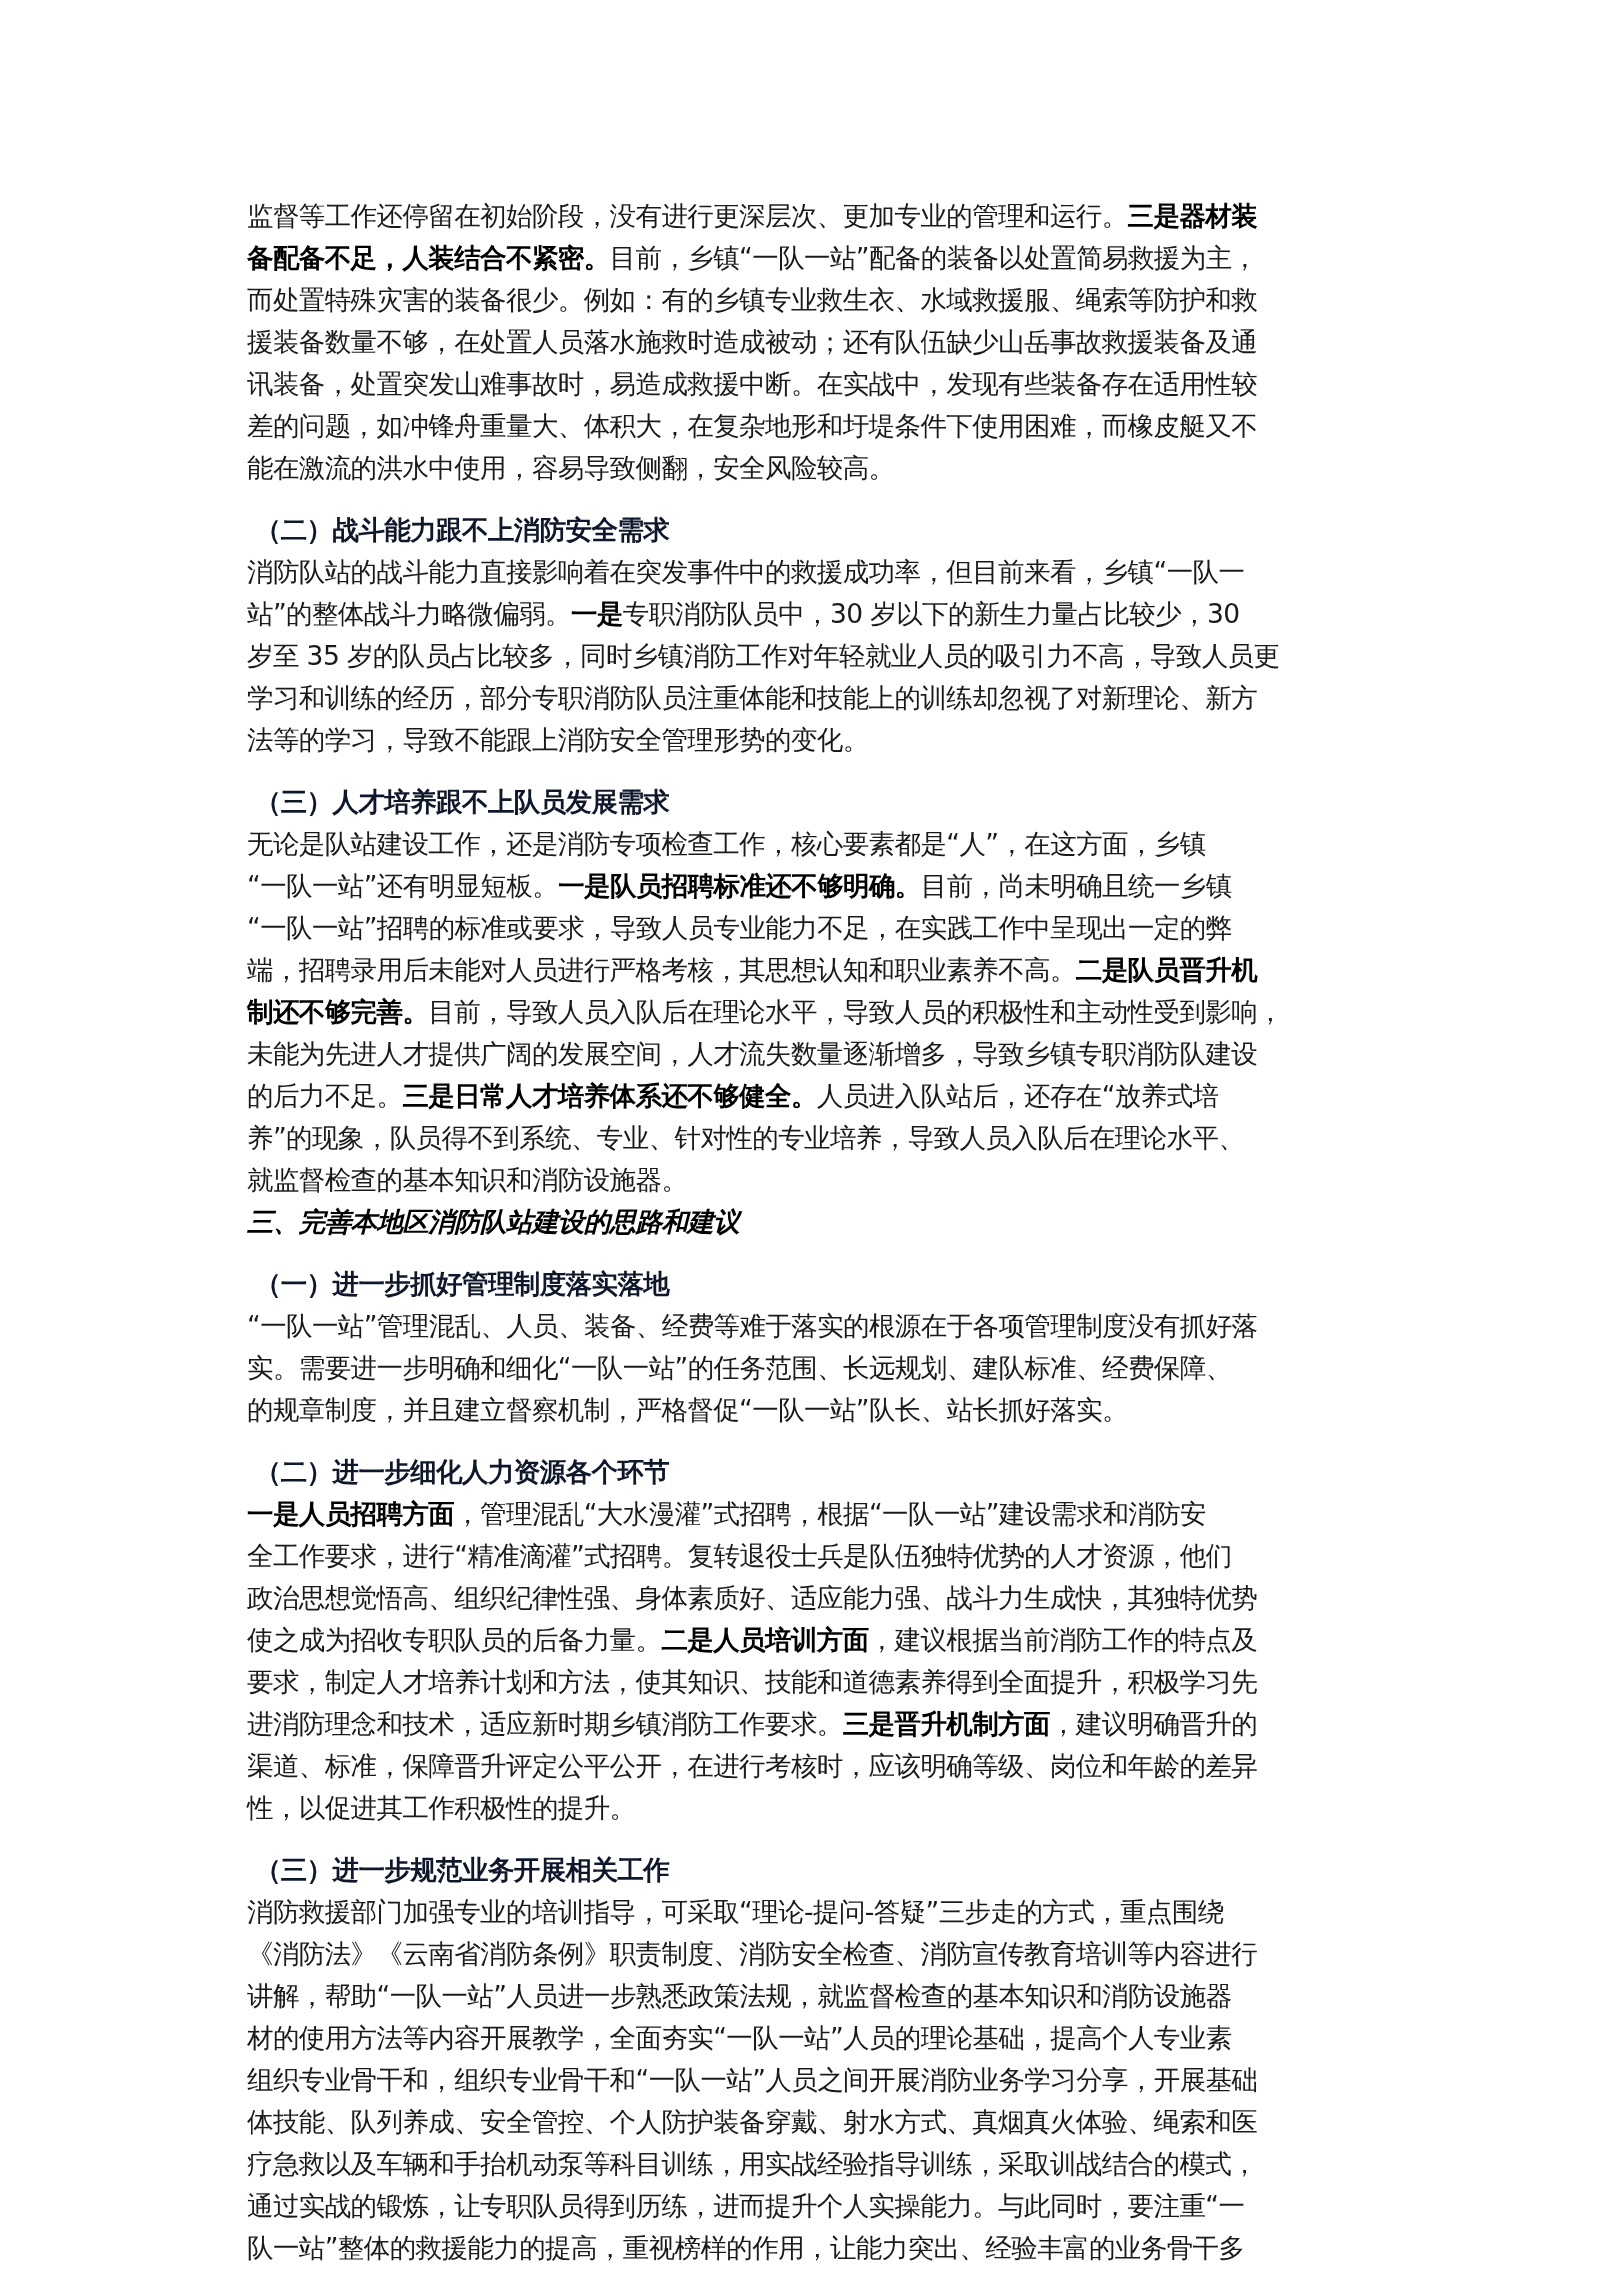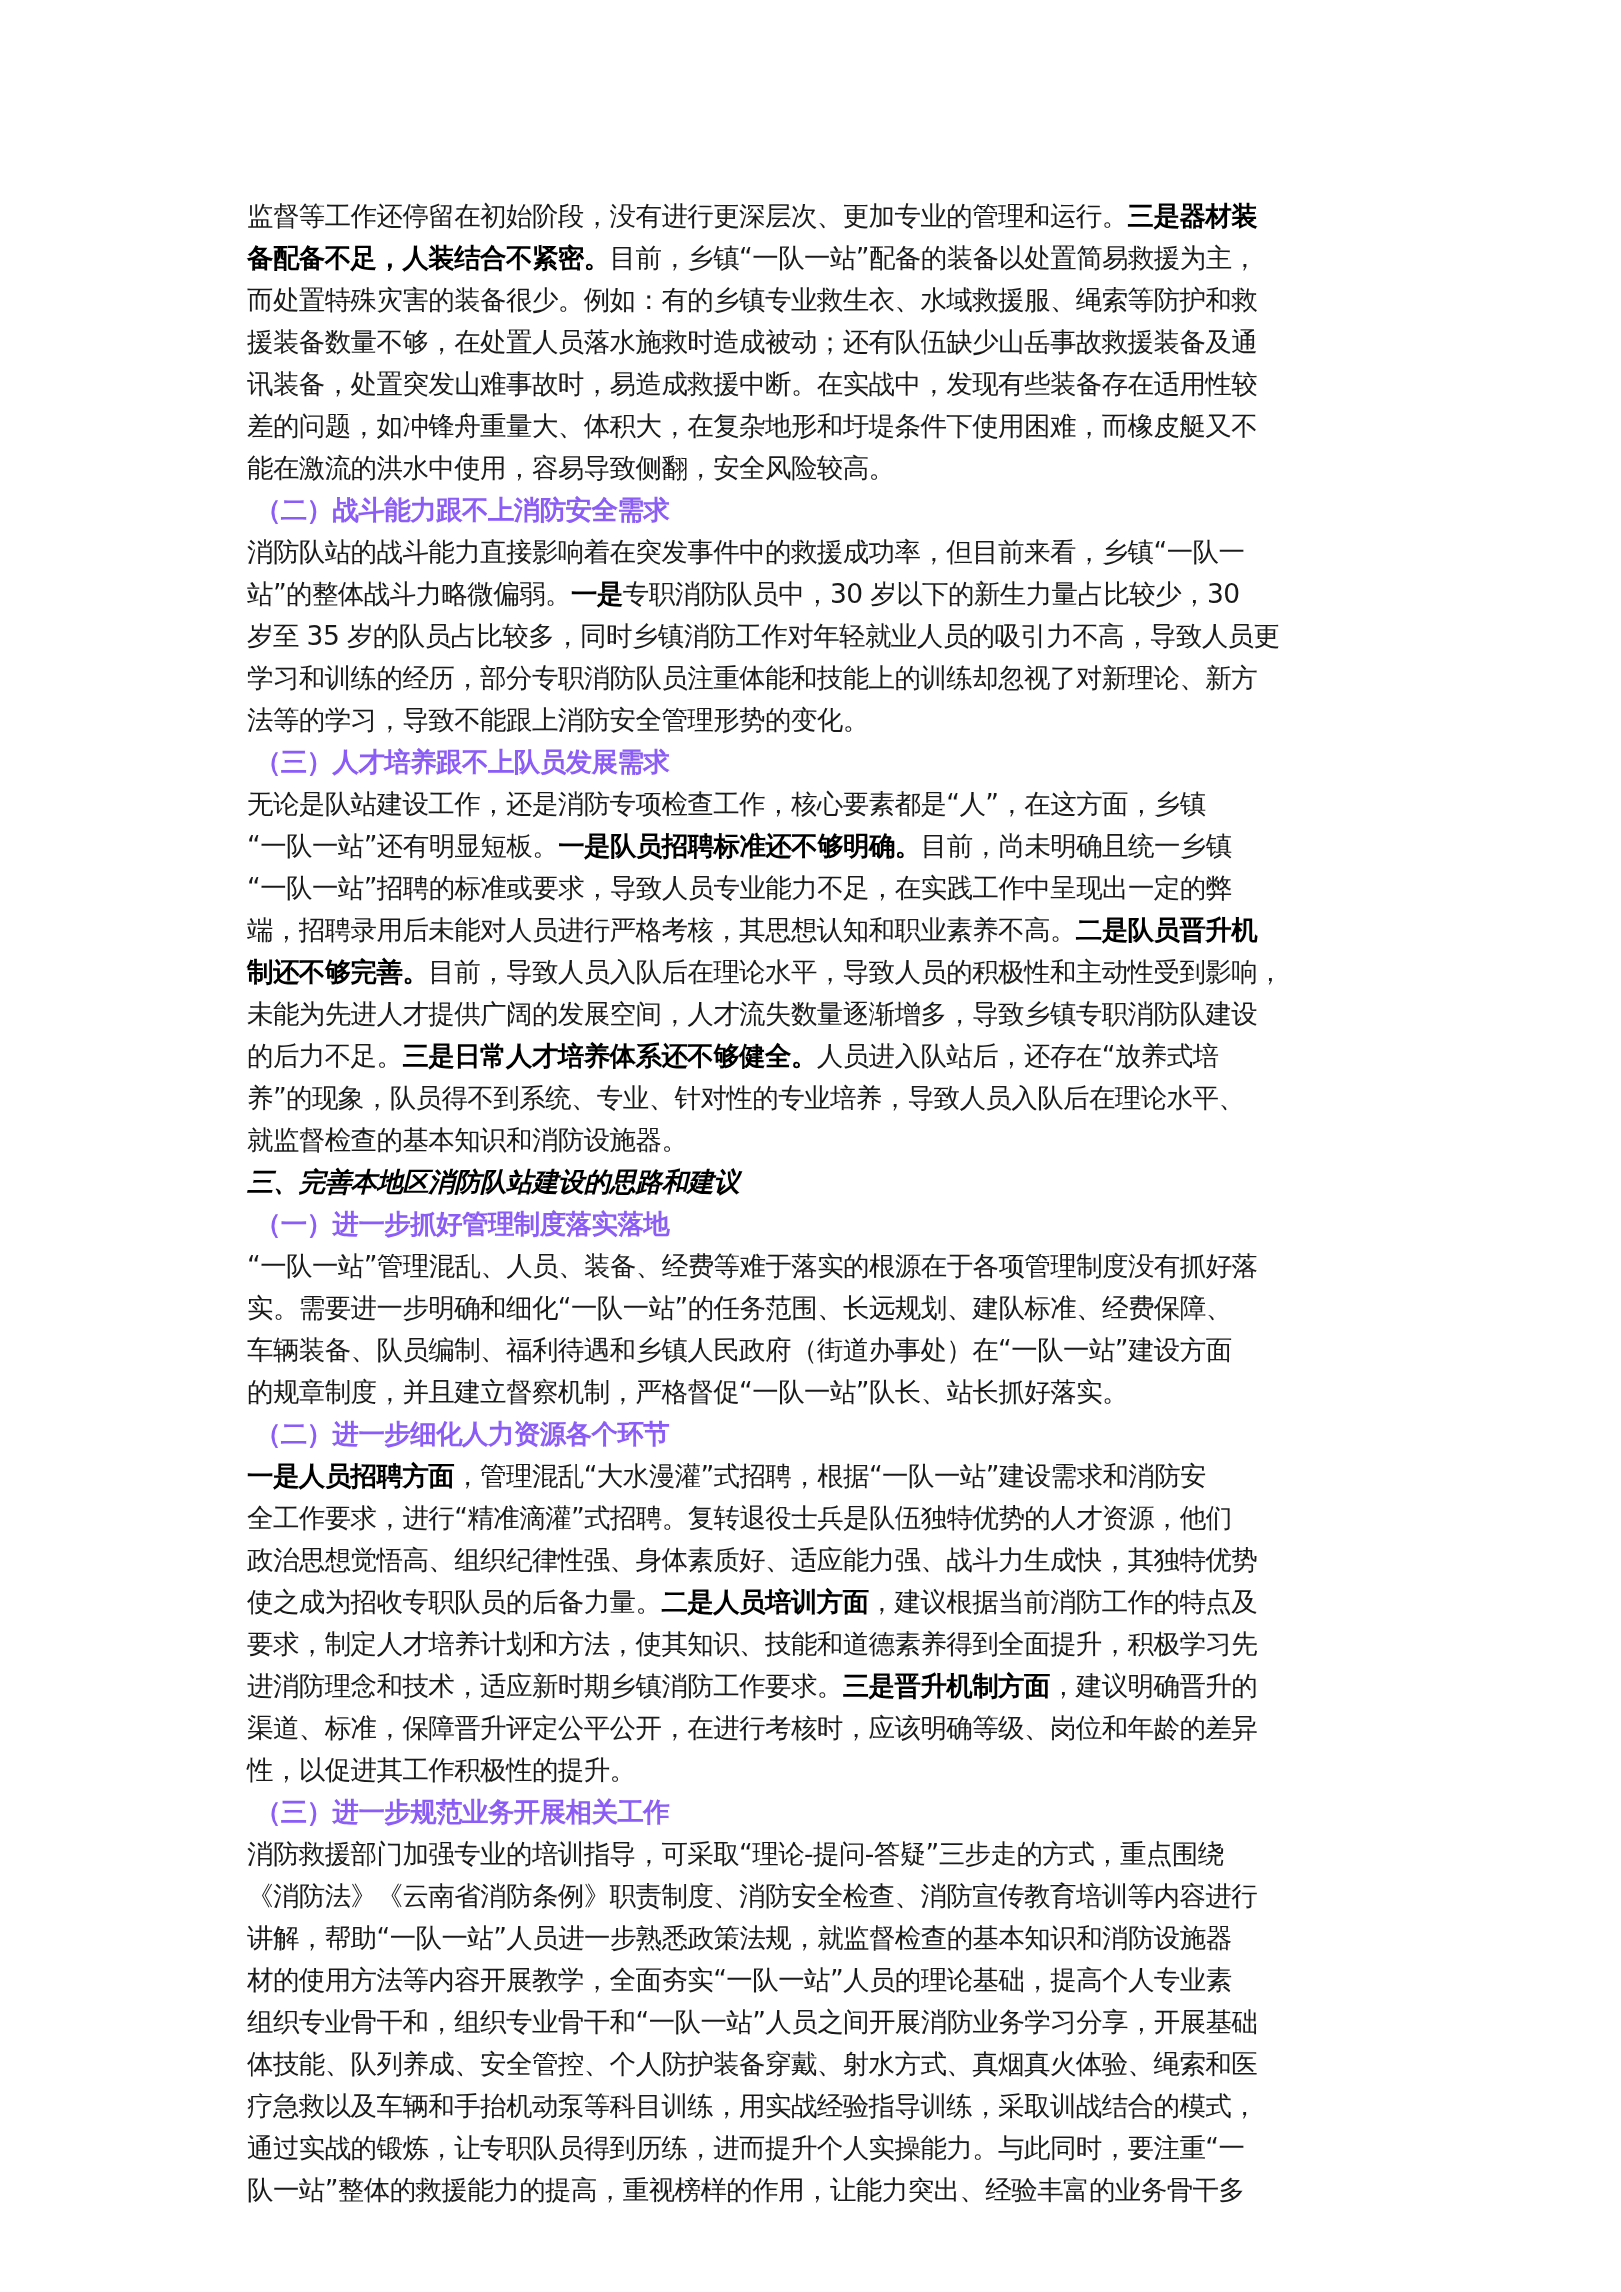--- a/index.html
+++ b/index.html
@@ -2,21 +2,21 @@
 <html><head>
 <meta charset="utf-8">
 <style>
   html, body { margin:0; padding:0; background:#ffffff; }
   body { width:1621px; height:2293px; position:relative; overflow:hidden; }
   .page { position:absolute; left:247px; top:195px; width:1117px;
           font-family:"DejaVu Sans", "Liberation Sans", sans-serif;
           font-size:26.5px; line-height:42px; color:#1a1a1a; }
   .line { display:block; white-space:nowrap; height:42px; overflow:visible; letter-spacing:-0.6px; }
   .b { font-weight:bold; color:#000; }
-  .h2 { font-weight:bold; color:#8b5cf6; }
+  .h2 { font-weight:bold; color:#0f172a;margin-top:20px; }
   .h2.indent { padding-left:7.8px; }
   .h1 { font-weight:bold; color:#000;font-style:italic; }
 </style>
 </head>
 <body>
 
 <div class="page" id="page">
     <div class="line"><span>监督等工作还停留在初始阶段，没有进行更深层次、更加专业的管理和运行。</span><span class="b">三是器材装</span></div>
     <div class="line"><span class="b">备配备不足，人装结合不紧密。</span><span>目前，乡镇“一队一站”配备的装备以处置简易救援为主，</span></div>
     <div class="line"><span>而处置特殊灾害的装备很少。例如：有的乡镇专业救生衣、水域救援服、绳索等防护和救</span></div>
@@ -37,21 +37,20 @@
     <div class="line"><span>端，招聘录用后未能对人员进行严格考核，其思想认知和职业素养不高。</span><span class="b">二是队员晋升机</span></div>
     <div class="line"><span class="b">制还不够完善。</span><span>目前，导致人员入队后在理论水平，导致人员的积极性和主动性受到影响，</span></div>
     <div class="line"><span>未能为先进人才提供广阔的发展空间，人才流失数量逐渐增多，导致乡镇专职消防队建设</span></div>
     <div class="line"><span>的后力不足。</span><span class="b">三是日常人才培养体系还不够健全。</span><span>人员进入队站后，还存在“放养式培</span></div>
     <div class="line"><span>养”的现象，队员得不到系统、专业、针对性的专业培养，导致人员入队后在理论水平、</span></div>
     <div class="line"><span>就监督检查的基本知识和消防设施器。</span></div>
     <div class="line h1"><span>三、完善本地区消防队站建设的思路和建议</span></div>
     <div class="line h2 indent"><span>（一）进一步抓好管理制度落实落地</span></div>
     <div class="line"><span>“一队一站”管理混乱、人员、装备、经费等难于落实的根源在于各项管理制度没有抓好落</span></div>
     <div class="line"><span>实。需要进一步明确和细化“一队一站”的任务范围、长远规划、建队标准、经费保障、</span></div>
-    <div class="line"><span>车辆装备、队员编制、福利待遇和乡镇人民政府（街道办事处）在“一队一站”建设方面</span></div>
     <div class="line"><span>的规章制度，并且建立督察机制，严格督促“一队一站”队长、站长抓好落实。</span></div>
     <div class="line h2 indent"><span>（二）进一步细化人力资源各个环节</span></div>
     <div class="line"><span class="b">一是人员招聘方面</span><span>，管理混乱“大水漫灌”式招聘，根据“一队一站”建设需求和消防安</span></div>
     <div class="line"><span>全工作要求，进行“精准滴灌”式招聘。复转退役士兵是队伍独特优势的人才资源，他们</span></div>
     <div class="line"><span>政治思想觉悟高、组织纪律性强、身体素质好、适应能力强、战斗力生成快，其独特优势</span></div>
     <div class="line"><span>使之成为招收专职队员的后备力量。</span><span class="b">二是人员培训方面</span><span>，建议根据当前消防工作的特点及</span></div>
     <div class="line"><span>要求，制定人才培养计划和方法，使其知识、技能和道德素养得到全面提升，积极学习先</span></div>
     <div class="line"><span>进消防理念和技术，适应新时期乡镇消防工作要求。</span><span class="b">三是晋升机制方面</span><span>，建议明确晋升的</span></div>
     <div class="line"><span>渠道、标准，保障晋升评定公平公开，在进行考核时，应该明确等级、岗位和年龄的差异</span></div>
     <div class="line"><span>性，以促进其工作积极性的提升。</span></div>

